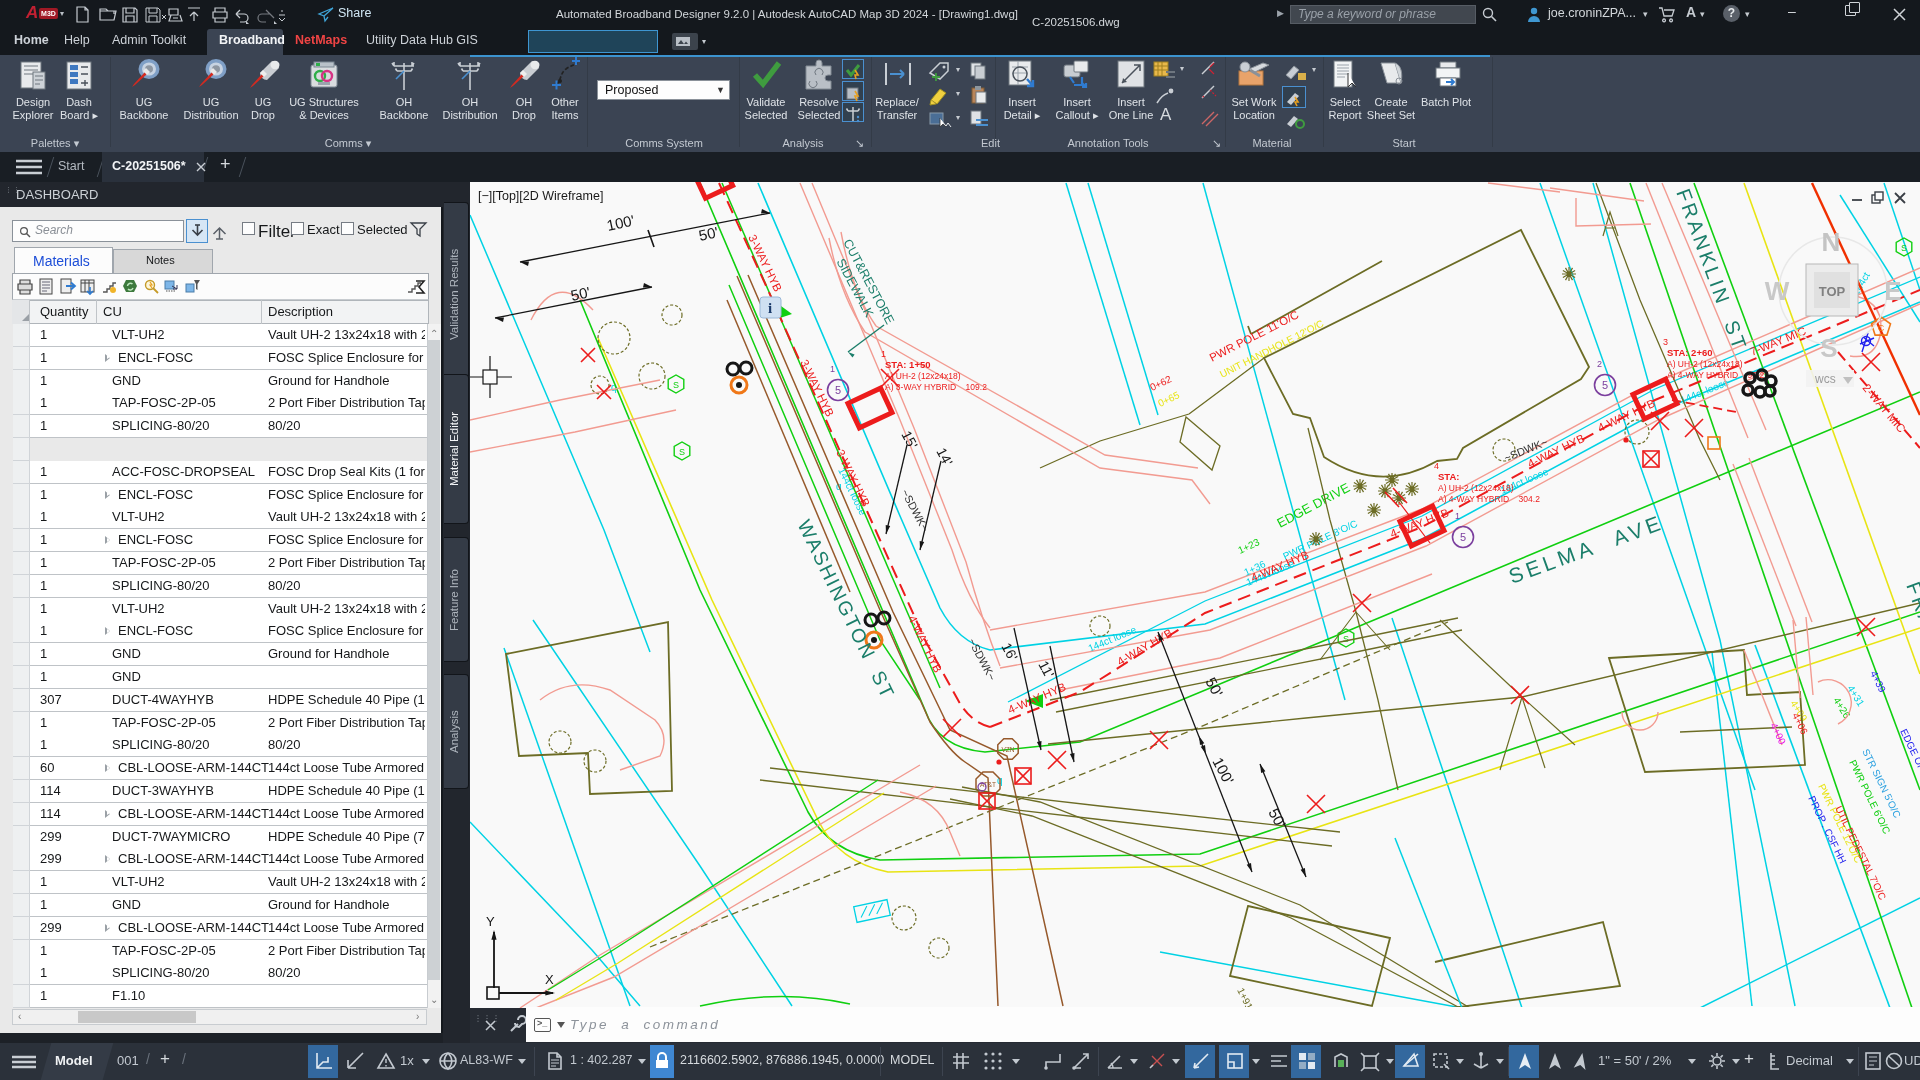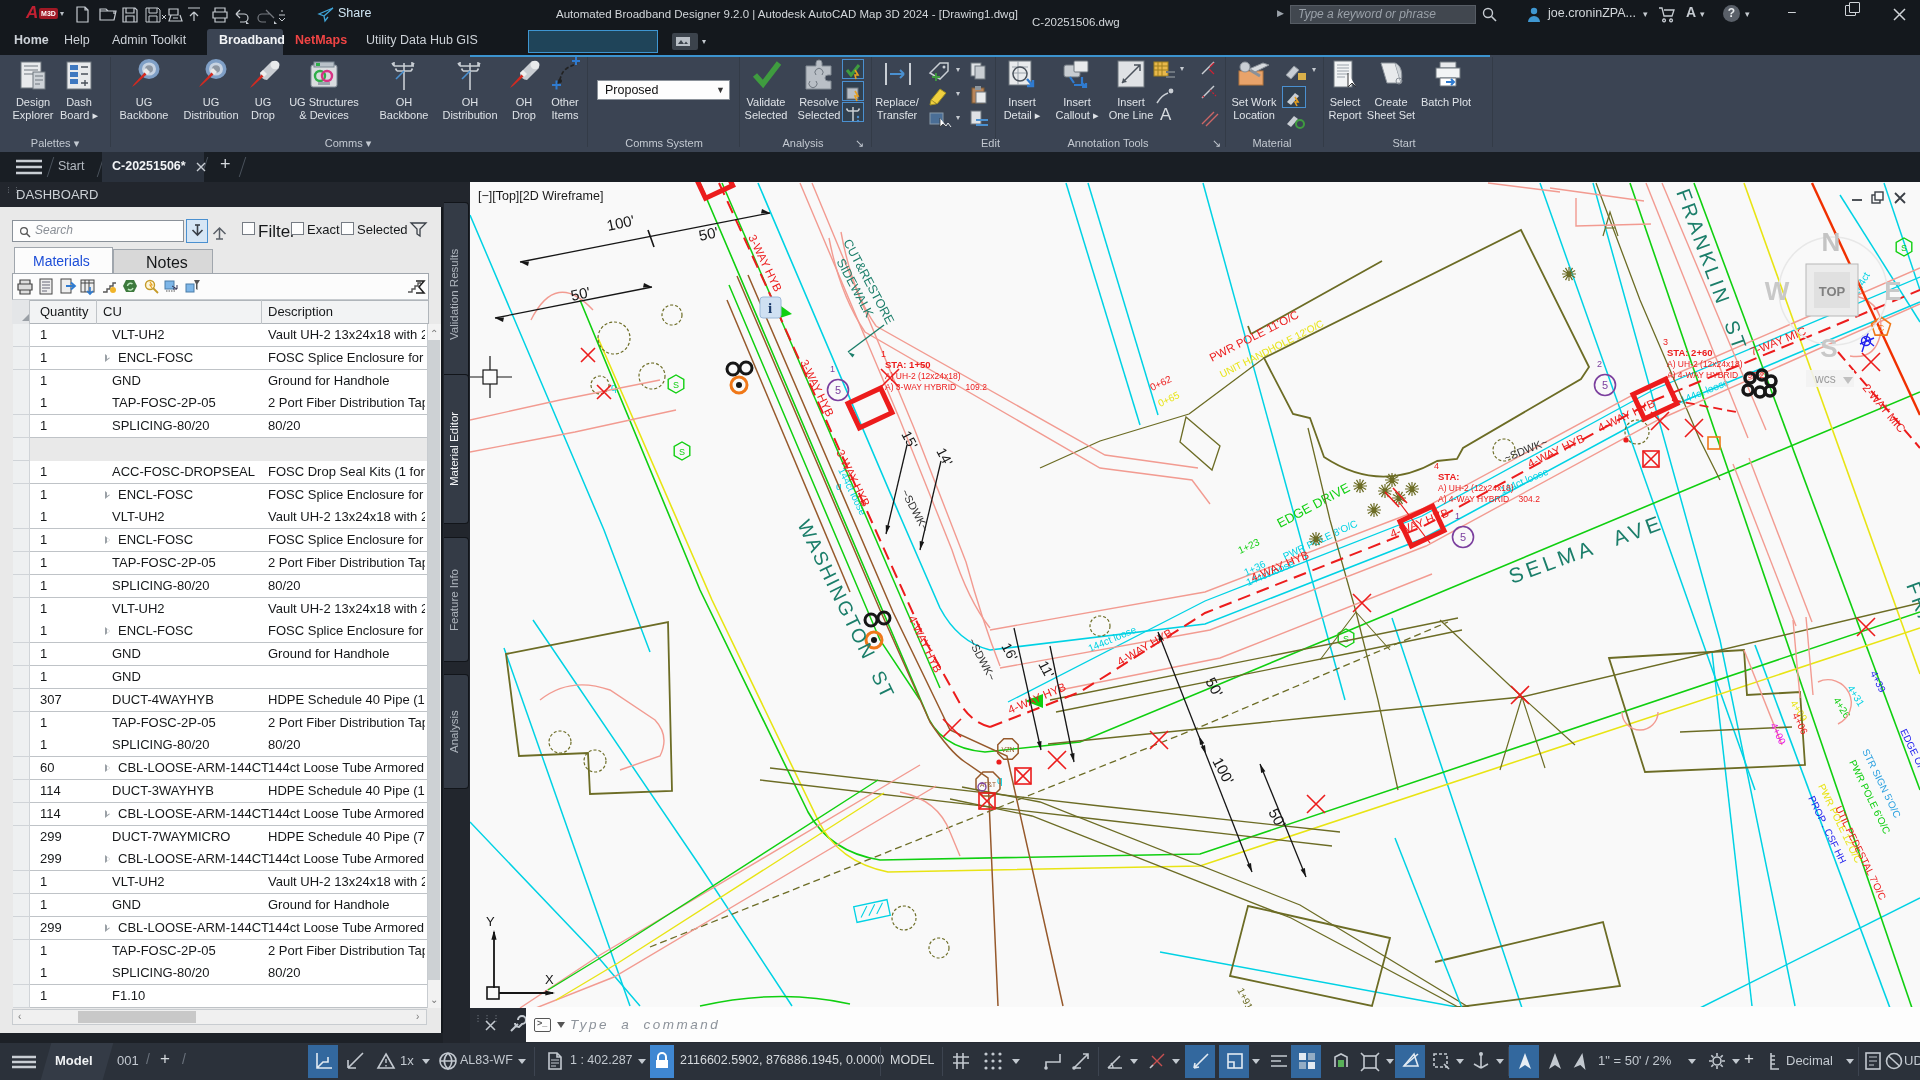--- a/index.html
+++ b/index.html
@@ -401,21 +401,21 @@
 <div class="cb" style="left:291px;top:40px;"></div>
 <div class="t" style="left:307px;top:40px;font-size:13px;color:#16181a;">Exact</div>
 <div class="cb" style="left:341px;top:40px;"></div>
 <div class="t" style="left:357px;top:40px;font-size:13px;color:#16181a;">Selected</div>
 <svg style="left:410px;top:40px;" width="17" height="15" viewBox="0 0 17 15">
       <path d="M1,1 h15 l-6,6 v7 l-3,-2 v-5 z" stroke="#3a4048" fill="none" stroke-width="1.3"></path>
     </svg>
 <div class="t" style="left:14px;top:65px;width:99px;height:26px;background:#fcfcfc;border:1px solid #a0a6ad;border-bottom:none;"></div>
 <div class="t" style="left:113px;top:67px;width:100px;height:24px;background:#d8d8d8;border:1px solid #a0a6ad;border-bottom:none;"></div>
 <div class="t" style="left:33px;top:71px;font-size:14px;color:#1d4ed8;">Materials</div>
-<div class="t" style="left:146px;top:72px;font-size:16px;color:#16181a;">Notes</div>
+<div class="t" style="left:146px;top:72px;font-size:11px;color:#16181a;">Notes</div>
 <div class="t" style="left:12px;top:91px;width:417px;height:27px;background:#fcfcfc;border:1px solid #a0a6ad;border-bottom:1px solid #c8ccd0;"></div>
 <svg style="left:17px;top:96px;" width="16" height="17" viewBox="0 0 16 17">
       <path d="M3,6 v-4 h10 v4 M1,6 h14 v6 h-14 z M3,12 v4 h10 v-4" stroke="#444" fill="#ddd" stroke-width="1.2"></path>
     </svg>
 <svg style="left:38px;top:96px;" width="16" height="17" viewBox="0 0 16 17">
       <rect x="2" y="1" width="12" height="15" fill="#eee" stroke="#444"></rect>
       <path d="M4,4 h8 M4,7 h8 M4,10 h8 M4,13 h5" stroke="#667"></path>
     </svg>
 <svg style="left:59px;top:96px;" width="16" height="17" viewBox="0 0 16 17">
       <rect x="2" y="1" width="10" height="14" fill="#eee" stroke="#444"></rect>

